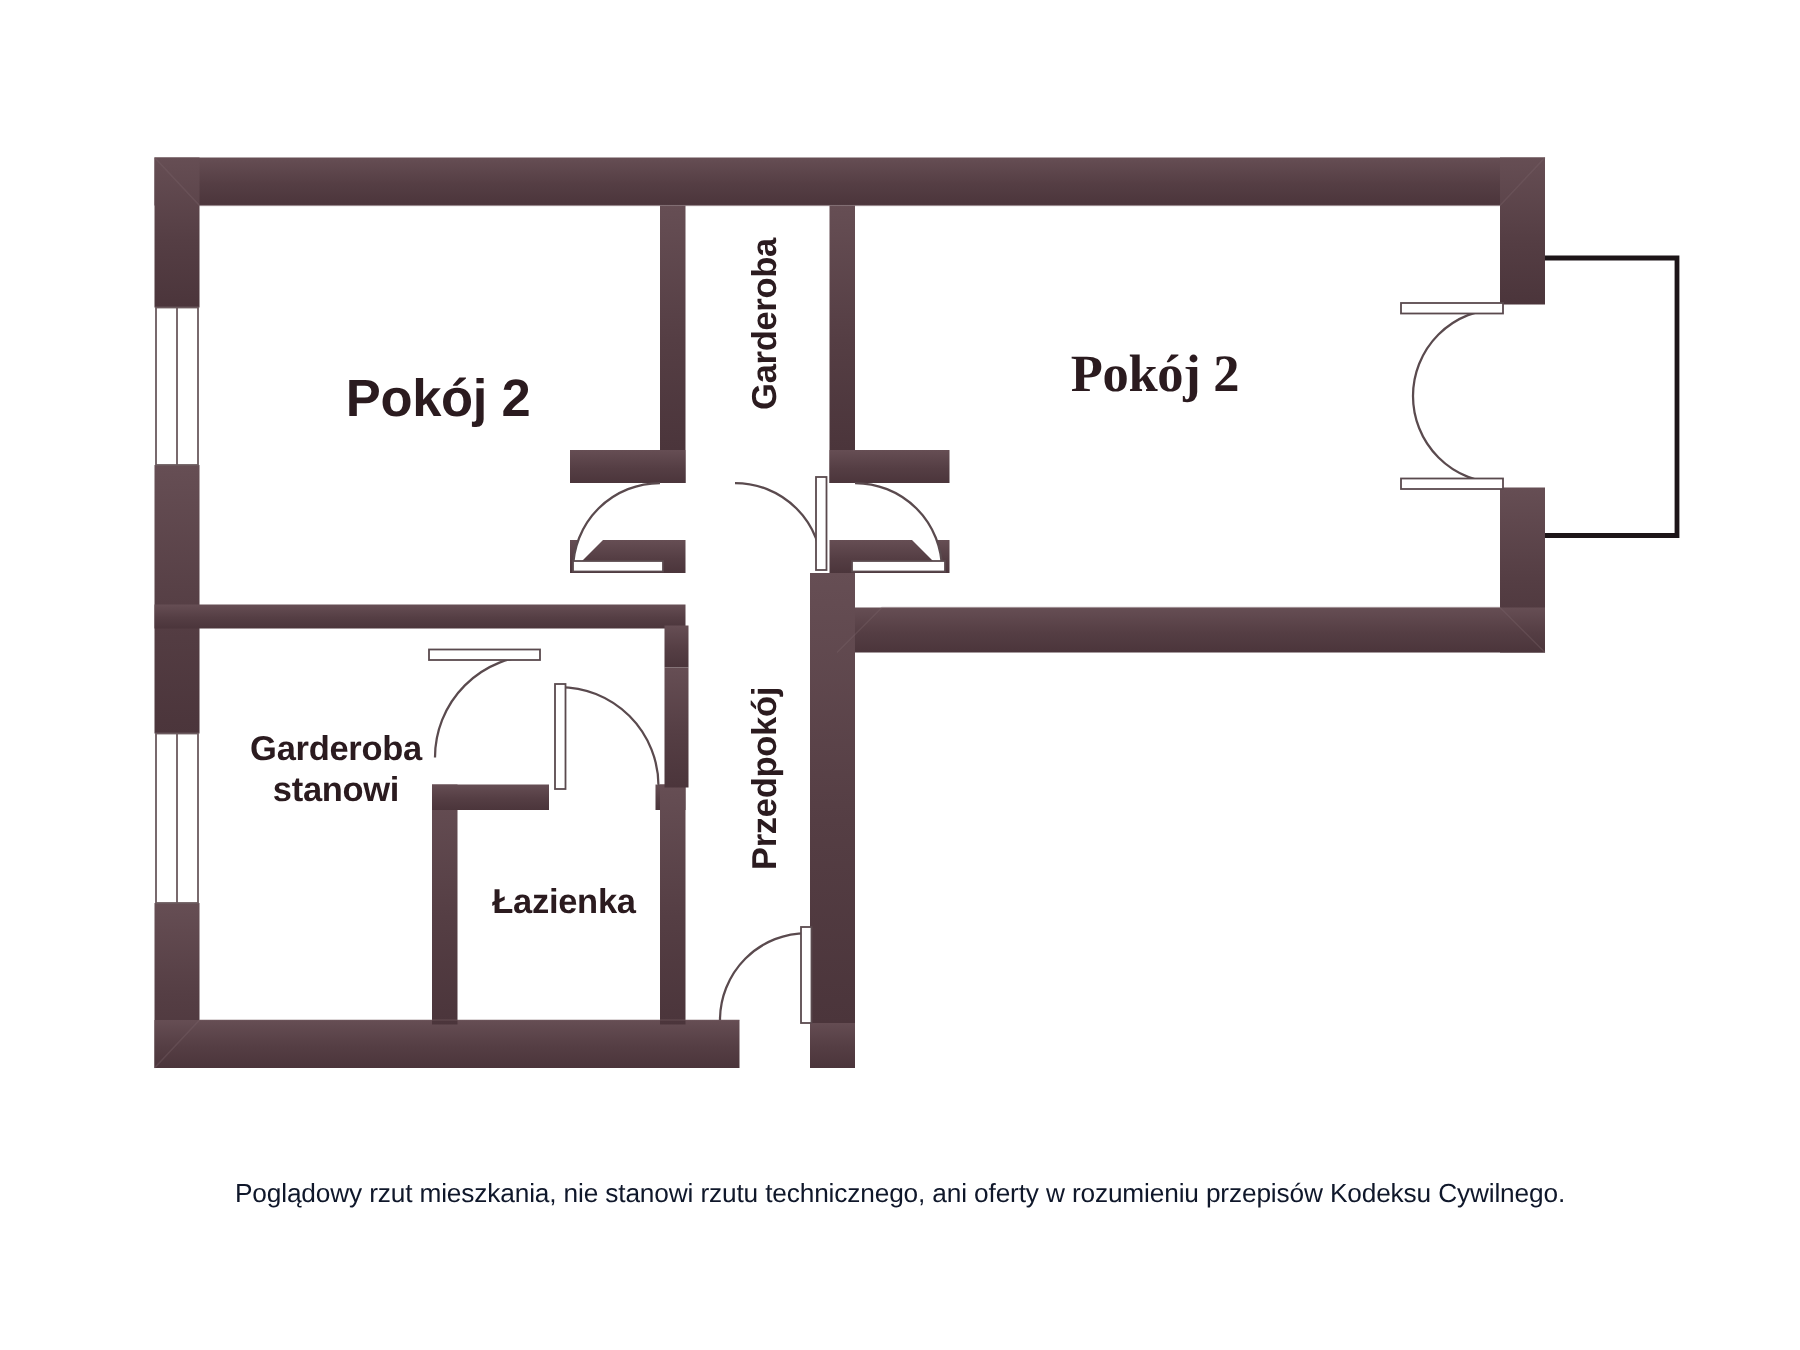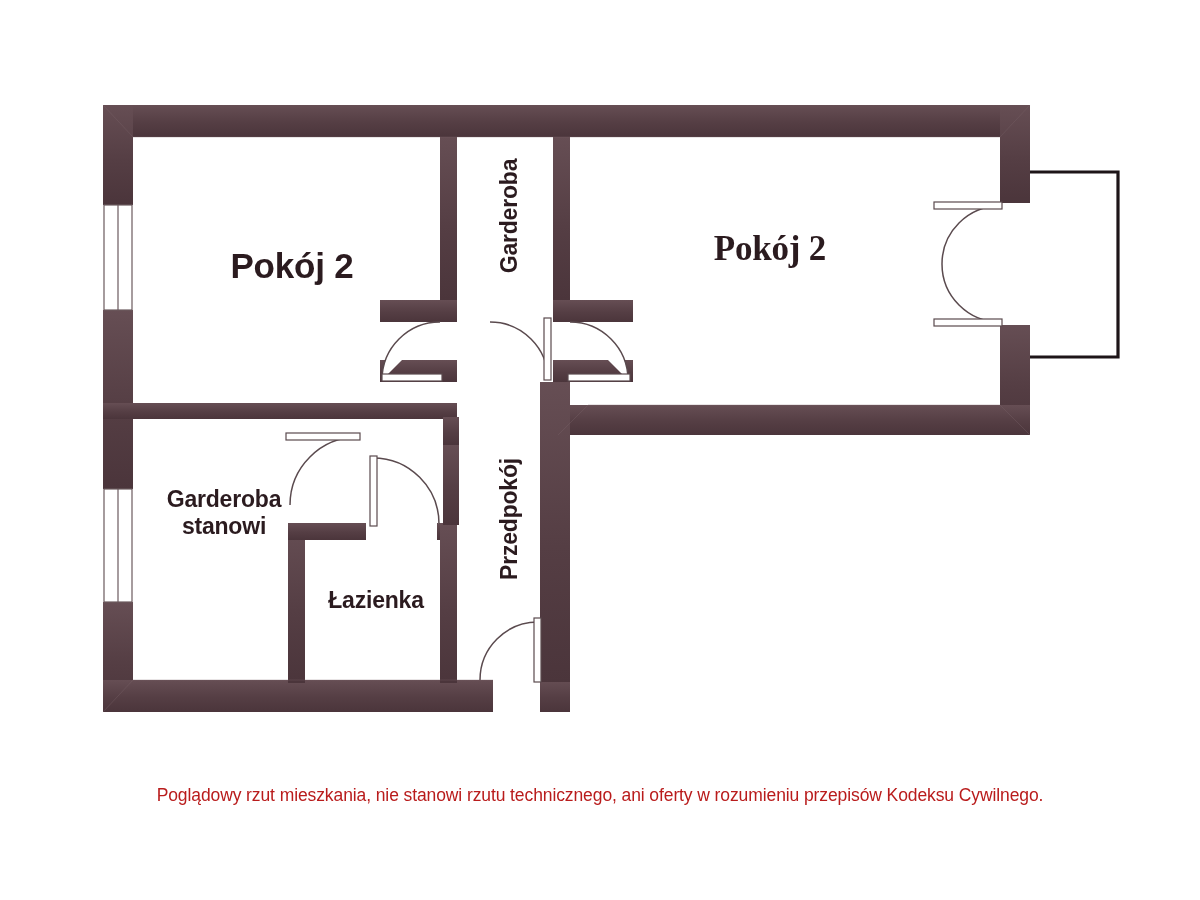--- a/index.html
+++ b/index.html
@@ -43,21 +43,21 @@
     transform-origin: center center;
     transform: rotate(-90deg);
   }
   #footer-note {
     position: absolute;
     left: 0;
     top: 785px;
     width: 1200px;
     text-align: center;
     font-size: 17.5px;
-    color: #b91c1c;
+    color: #0f172a;
     font-family: "Liberation Sans", sans-serif;
     letter-spacing: -0.1px;
   }
 </style>
 </head>
 <body>
 
 <div id="plan-root">
 
   <svg id="floorplan-svg" width="1200" height="900" viewBox="0 0 1200 900">

